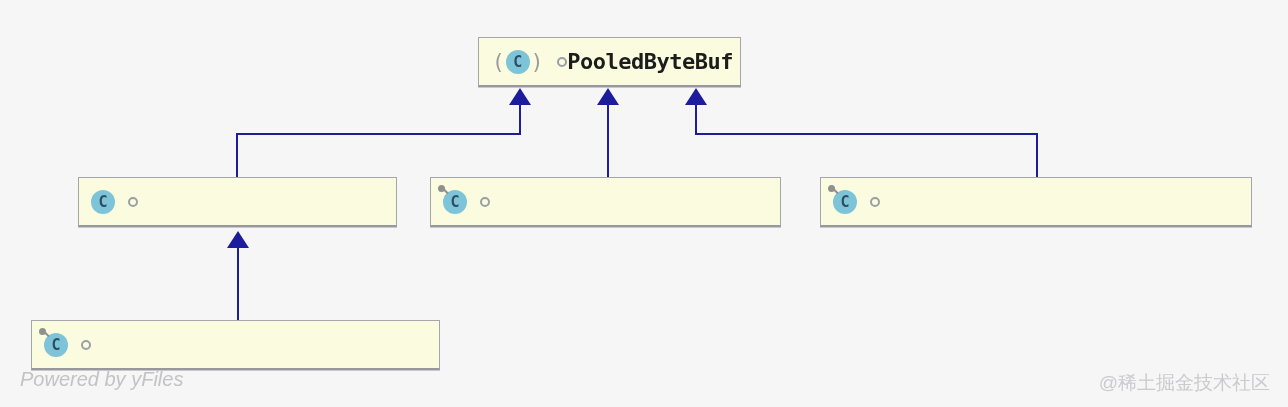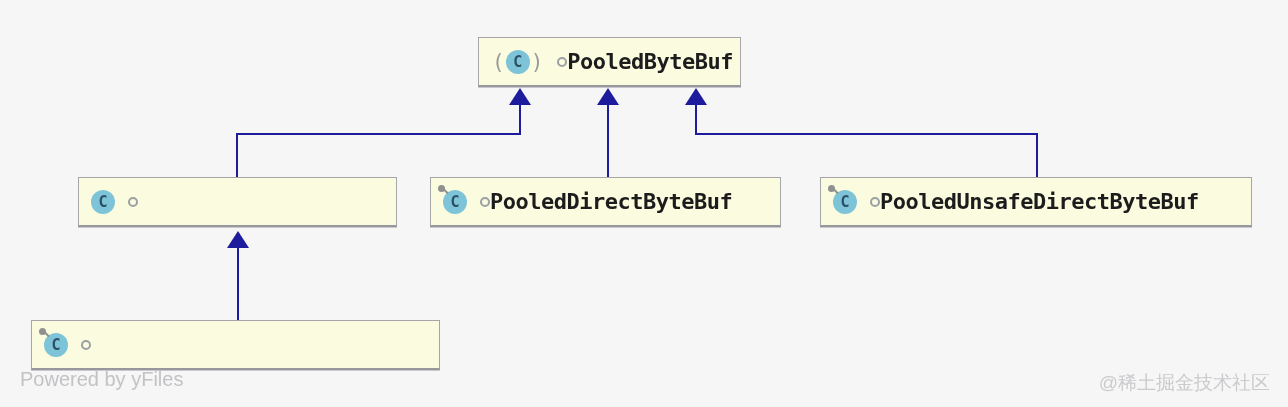--- a/index.html
+++ b/index.html
@@ -89,21 +89,21 @@
   .arrow-head{
     position:absolute;width:0;height:0;
     border-left:11px solid transparent;
     border-right:11px solid transparent;
     border-bottom:17px solid var(--edge-color);
   }
   
   .powered-by{
     position:absolute;left:20px;top:368px;
     font-family:"Liberation Sans", sans-serif;
-    font-size:20px;color:var(--muted-text);
+    font-size:20px;color:var(--muted-text);font-style:italic;
   }
   .watermark{
     position:absolute;right:18px;top:370px;
     font-family:"Liberation Sans", sans-serif;
     font-size:19px;color:var(--watermark-text);text-align:right;
   }
 </style>
 </head>
 <body>
 
@@ -147,32 +147,30 @@
   </div>
 
   <div class="node" style="left:430px;top:177px;width:351px;">
     <span class="icon-cluster">
       <span class="class-icon">
           <span class="pin-icon"></span>
           <span>C</span>
         </span>
       <span class="visibility-icon"></span>
     </span>
-    <span class="node-label">PooledDirectByteBuf</span>
   </div>
 
   <div class="node" style="left:820px;top:177px;width:432px;">
     <span class="icon-cluster">
       <span class="class-icon">
           <span class="pin-icon"></span>
           <span>C</span>
         </span>
       <span class="visibility-icon"></span>
     </span>
-    <span class="node-label">PooledUnsafeDirectByteBuf</span>
   </div>
 
   <div class="node" style="left:31px;top:320px;width:409px;">
     <span class="icon-cluster">
       <span class="class-icon">
           <span class="pin-icon"></span>
           <span>C</span>
         </span>
       <span class="visibility-icon"></span>
     </span>

